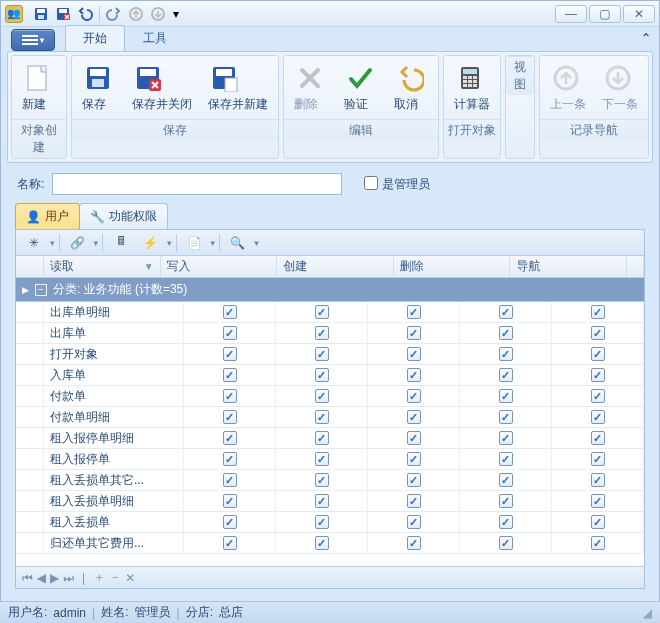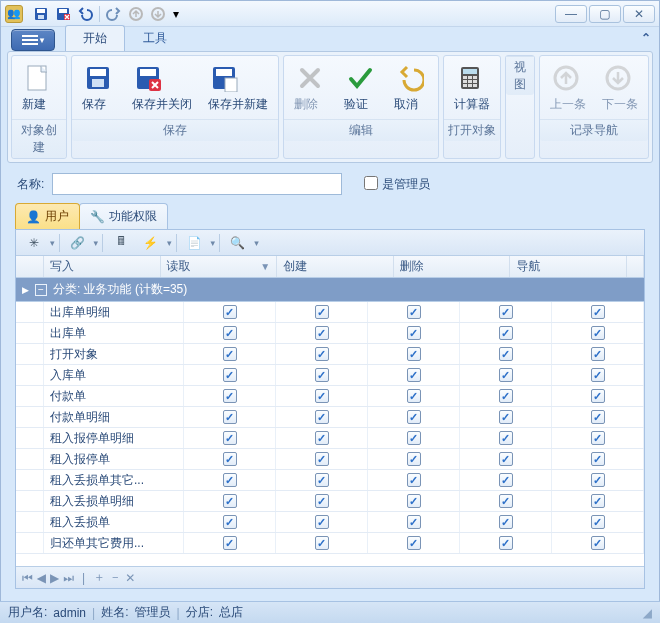--- a/index.html
+++ b/index.html
@@ -315,25 +315,25 @@
     <div class="tb2btn">📄</div>
       <span style="color:#6f89a9;font-size:9px;">▾</span>
     <div class="tb2sep"></div>
     <div class="tb2btn">🔍</div>
       <span style="color:#6f89a9;font-size:9px;">▾</span>
   </div>
   <div class="grid">
     <div class="gridhead">
       <div class="gh indent"></div>
       <div class="gh col">
-          <span>写入</span>
+          <span>读取</span>
+          <span class="funnel">▼</span>
         </div>
       <div class="gh col">
-          <span>读取</span>
-          <span class="funnel">▼</span>
+          <span>写入</span>
         </div>
       <div class="gh col">
           <span>创建</span>
         </div>
       <div class="gh col">
           <span>删除</span>
         </div>
       <div class="gh col">
           <span>导航</span>
         </div>

